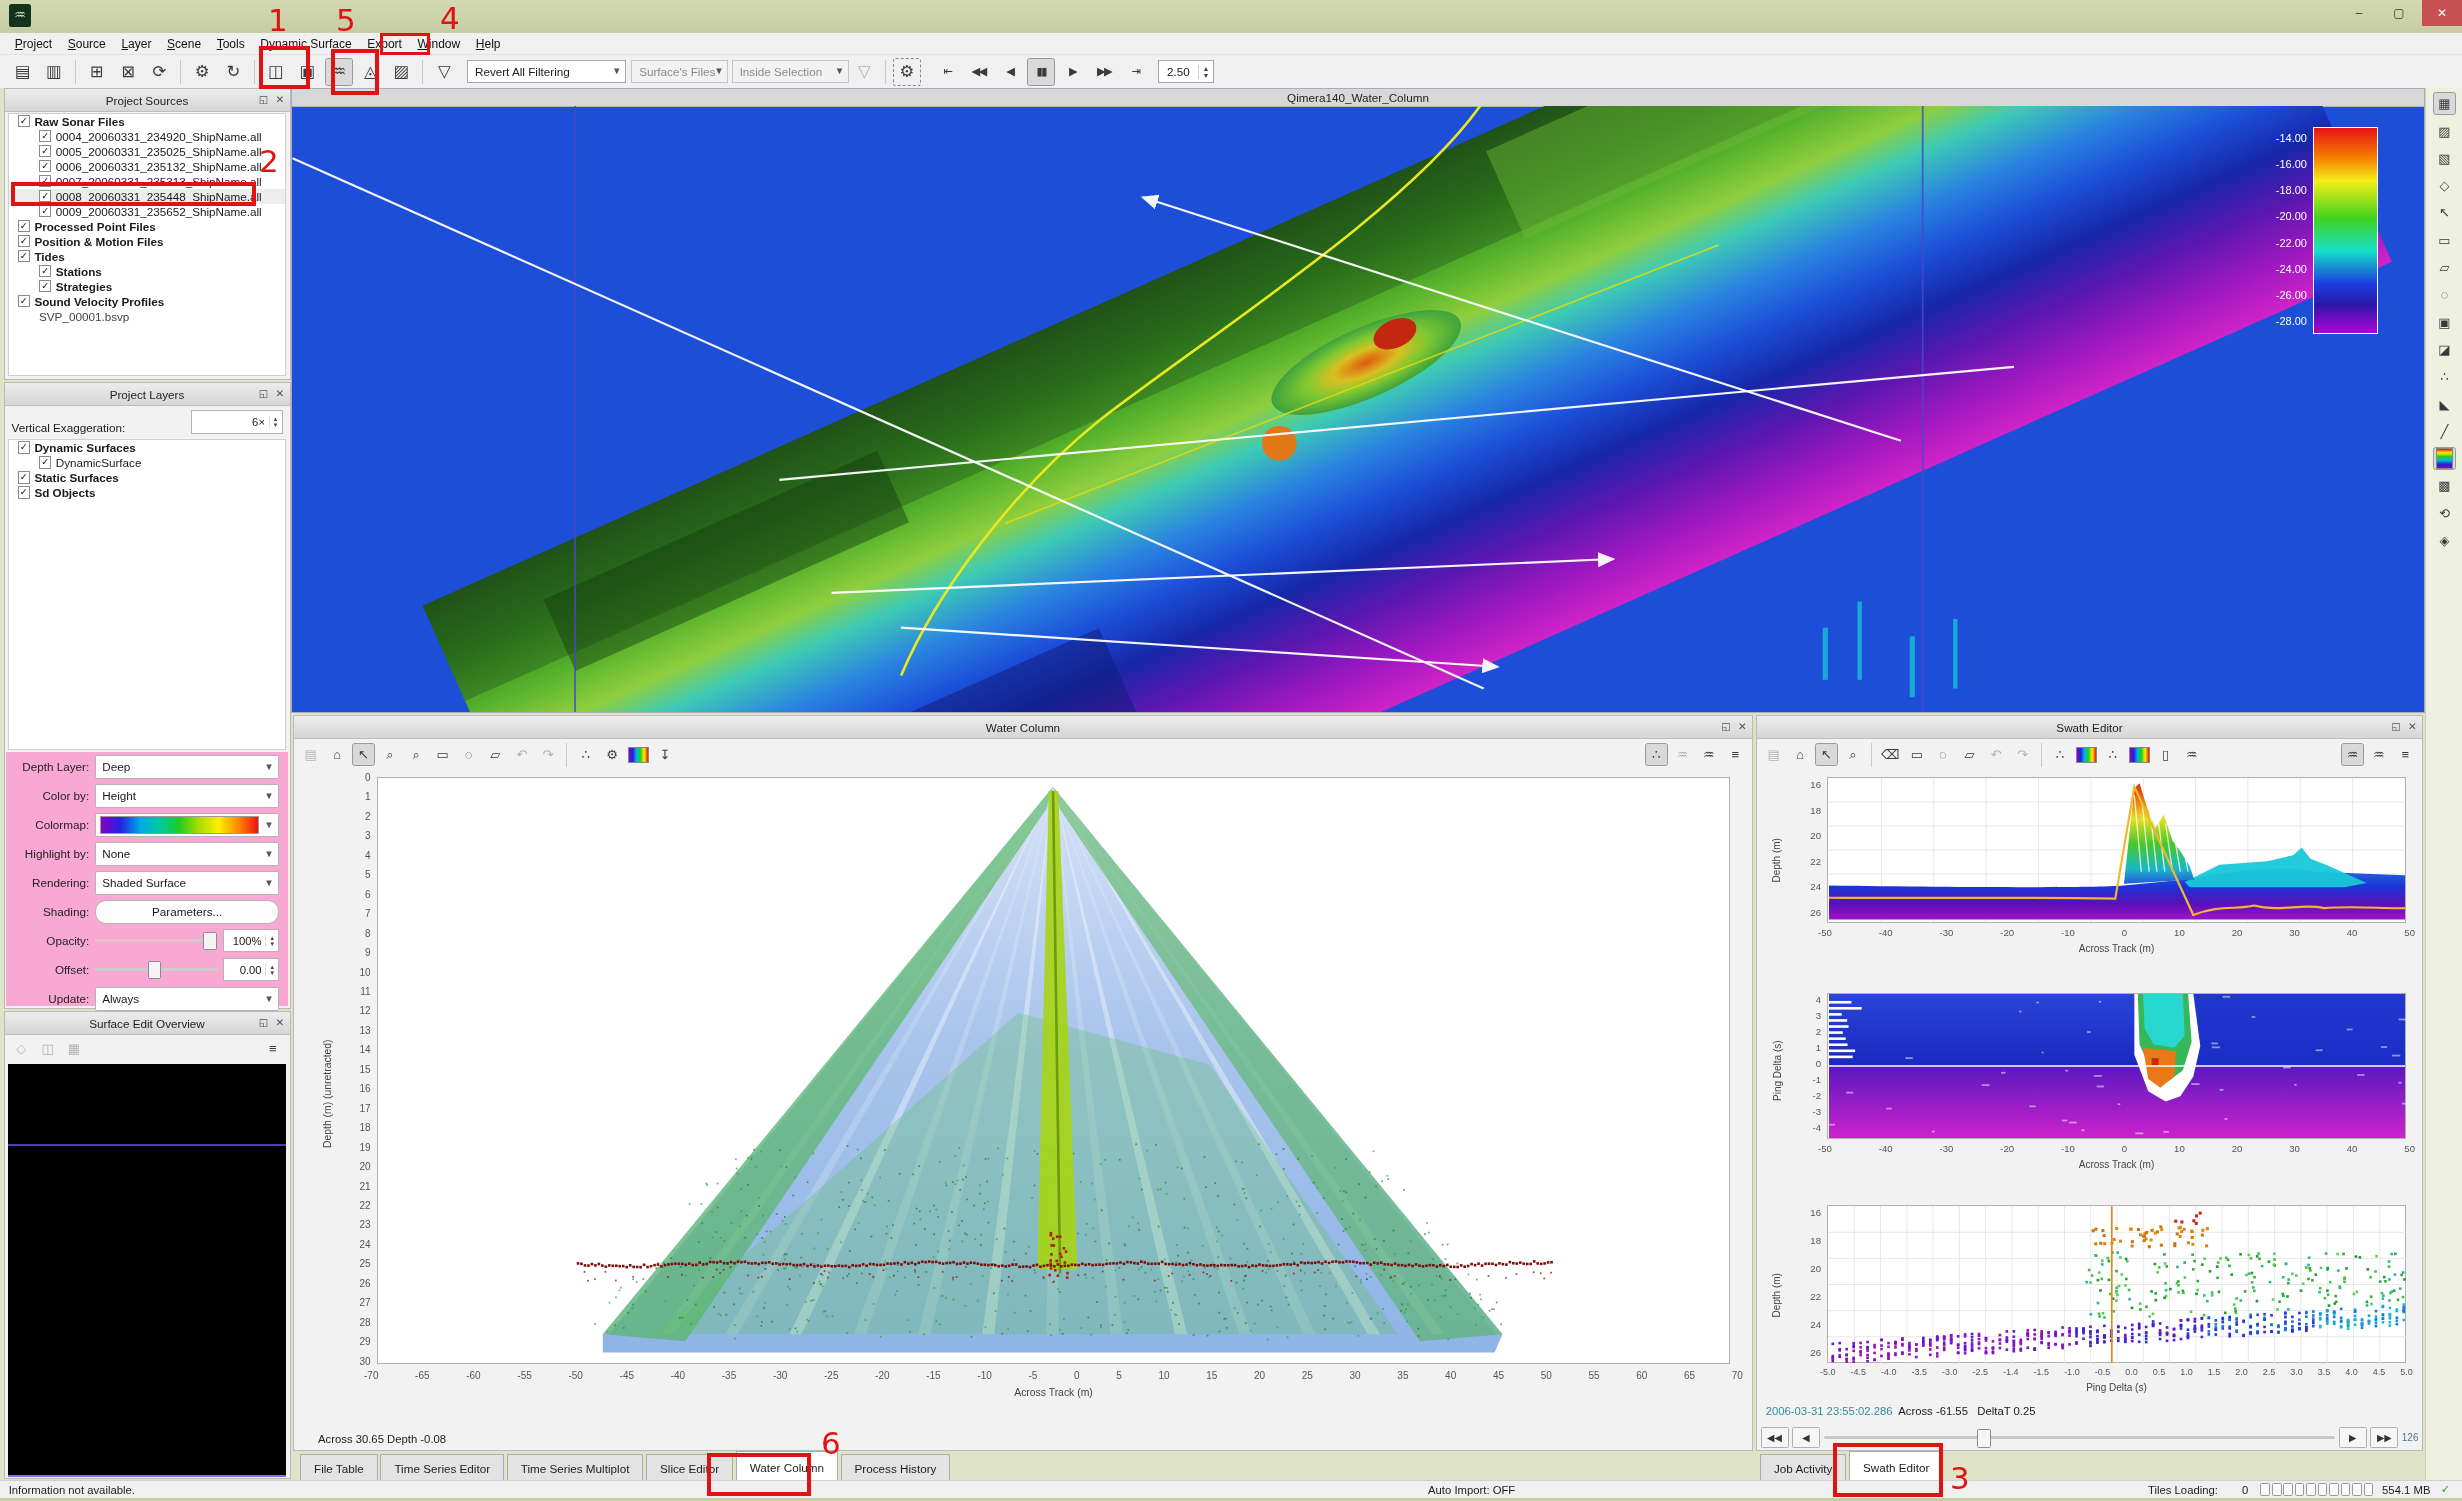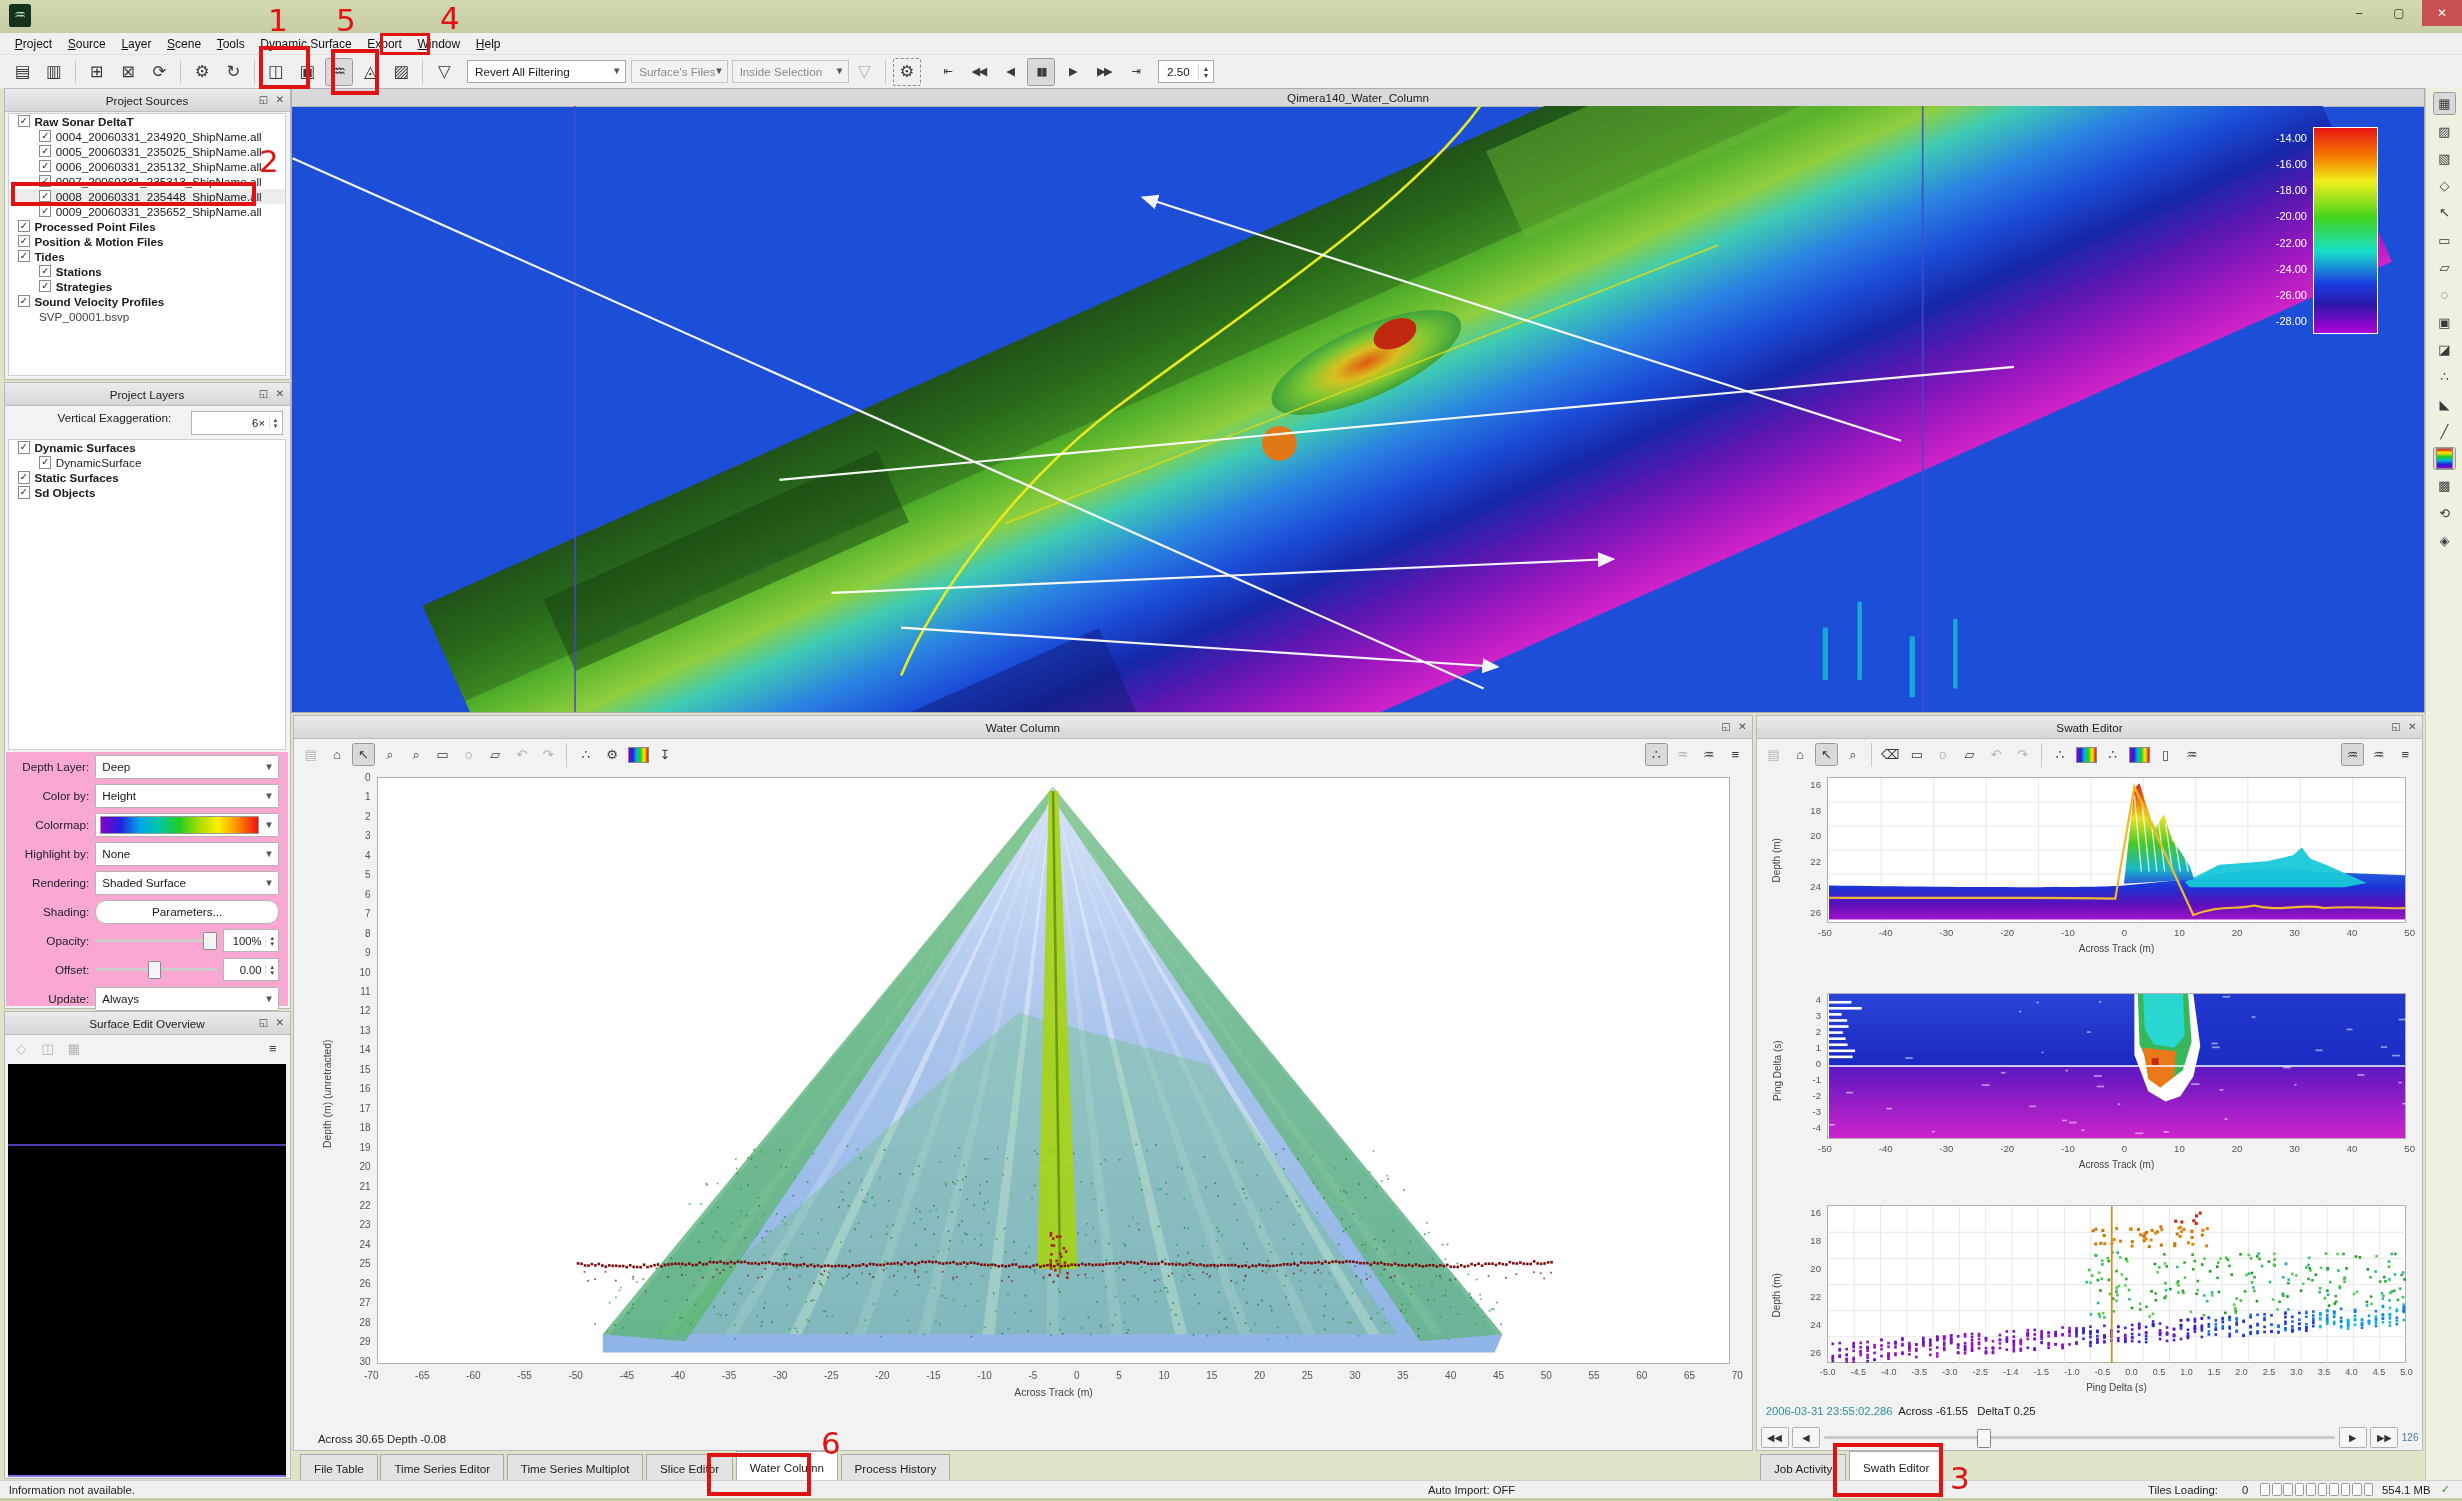--- a/index.html
+++ b/index.html
@@ -153,21 +153,21 @@
   <div class="phead">
     <span>Project Sources</span>
     <span class="hbtns">
         <span>◱</span>
         <span>✕</span>
       </span>
   </div>
   <div class="pbody" style="top:23.5px;" id="ps-tree">
       <div class="tree-row" style="padding-left: 8.7px;">
         <span class="cb">✓</span>
-        <span class="tree-label bold">Raw Sonar DeltaT</span>
+        <span class="tree-label bold">Raw Sonar Files</span>
       </div>
       <div class="tree-row" style="padding-left: 30px;">
         <span class="cb">✓</span>
         <span class="tree-label">0004_20060331_234920_ShipName.all</span>
       </div>
       <div class="tree-row" style="padding-left: 30px;">
         <span class="cb">✓</span>
         <span class="tree-label">0005_20060331_235025_ShipName.all</span>
       </div>
       <div class="tree-row" style="padding-left: 30px;">
@@ -217,21 +217,21 @@
 </div>
 
 <div class="panel" style="left:3.5px;top:382px;width:287px;height:627px;">
   <div class="phead">
     <span>Project Layers</span>
     <span class="hbtns">
         <span>◱</span>
         <span>✕</span>
       </span>
   </div>
-  <div style="position:absolute;left:7px;top:28px;right:7px;height:22.6px;display:flex;align-items:flex-start;margin-left:46px;">
+  <div style="position:absolute;left:7px;top:28px;right:7px;height:22.6px;display:flex;align-items:flex-end;">
     <span style="font-size:11.7px;">Vertical Exaggeration:</span>
     <span class="mini-spin" style="margin-left:auto;width:90px;height:22px;">
       <span class="val">6×</span>
       <span class="arrows">
           <span>▲</span>
           <span>▼</span>
         </span>
     </span>
   </div>
   <div class="pbody" style="top:56px;height:309px;bottom:auto;" id="pl-tree">

